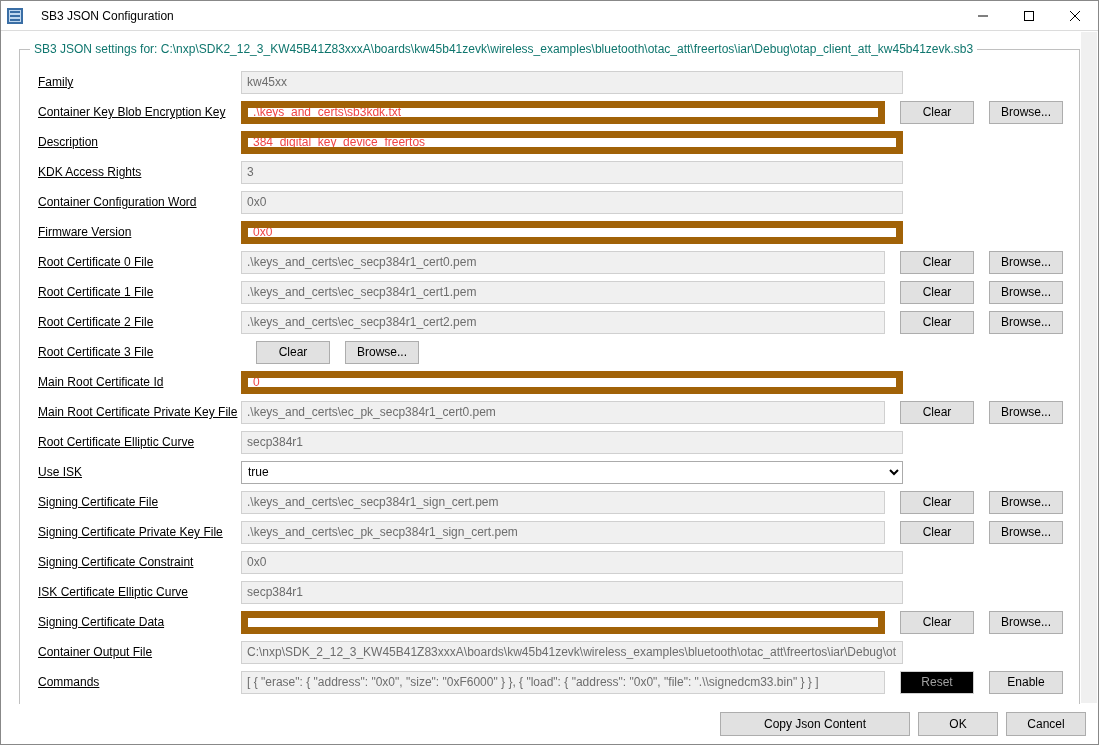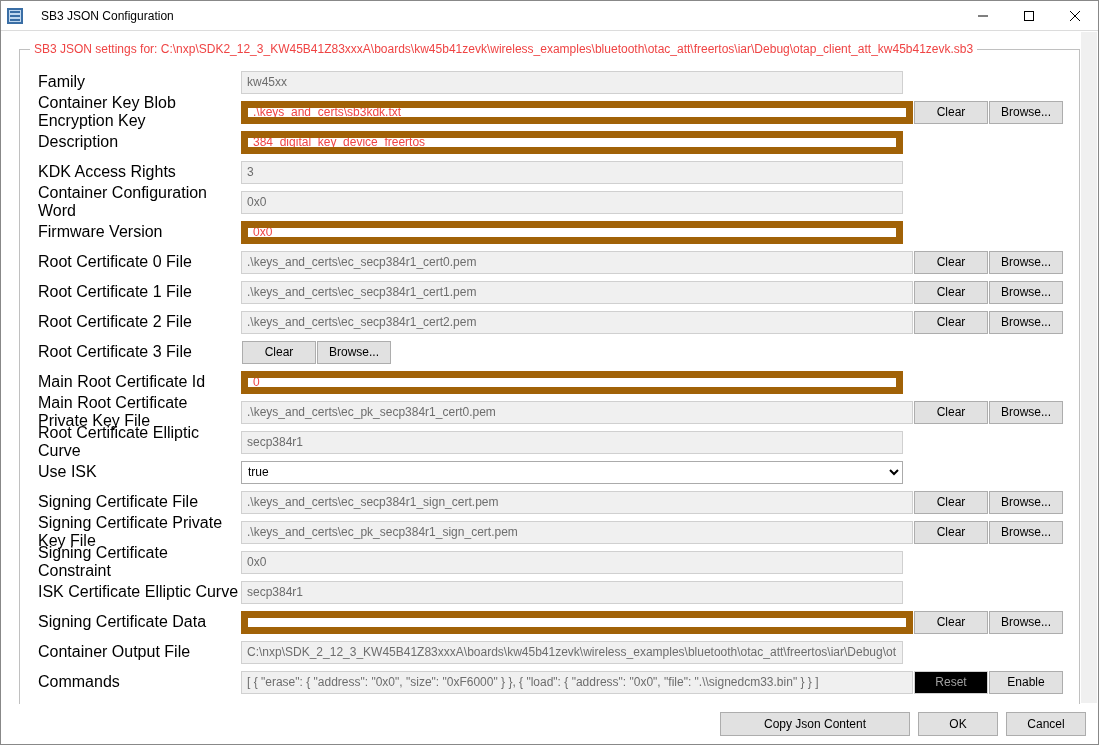--- a/index.html
+++ b/index.html
@@ -52,35 +52,36 @@
     padding: 20px 16px 10px 16px;
     position: relative;
   }
   .groupbox-title {
     position: absolute;
     top: -8px;
     left: 10px;
     background: #ffffff;
     padding: 0 4px;
     font-size: 12px;
-    color: #ef4444;
+    color: #0f766e;
   }
 
   .form-row {
     display: flex;
     align-items: center;
     margin-bottom: 6px;
     height: 24px;
   }
   .field-label {
     width: 205px;
     flex-shrink: 0;
-    font-size: 16px;
+    font-size: 12px;
     color: #000;
     padding-left: 2px;
+    text-decoration: underline;
   }
   .field-input {
     flex: 1;
     height: 23px;
     border: 7px solid #a16207;
     background: #ffffff;
     padding: 0 5px;
     font-family: inherit;
     font-size: 12px;
     color: #ef4444;
@@ -95,21 +96,21 @@
     height: 23px;
     border: 1px solid #ababab;
     background: #ffffff;
     padding: 0 2px;
     font-family: inherit;
     font-size: 12px;
   }
   .btn {
     width: 74px;
     height: 23px;
-    margin-left: 1px;
+    margin-left: 15px;
     border: 1px solid #adadad;
     background: #e1e1e1;
     font-family: inherit;
     font-size: 12px;
     cursor: pointer;
     flex-shrink: 0;
   }
   .btn.disabled {
     color: #a0a0a0;
     background: #000000;

